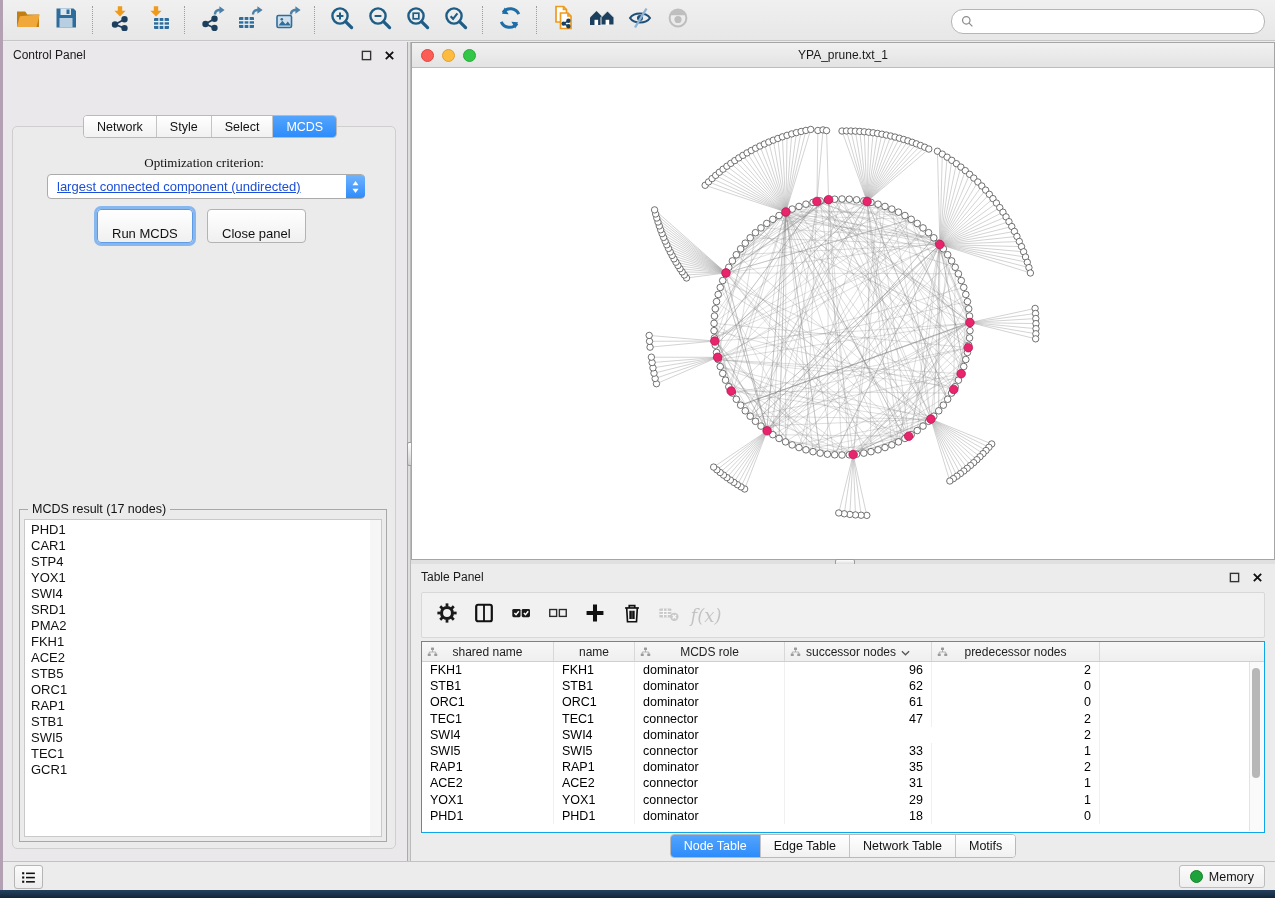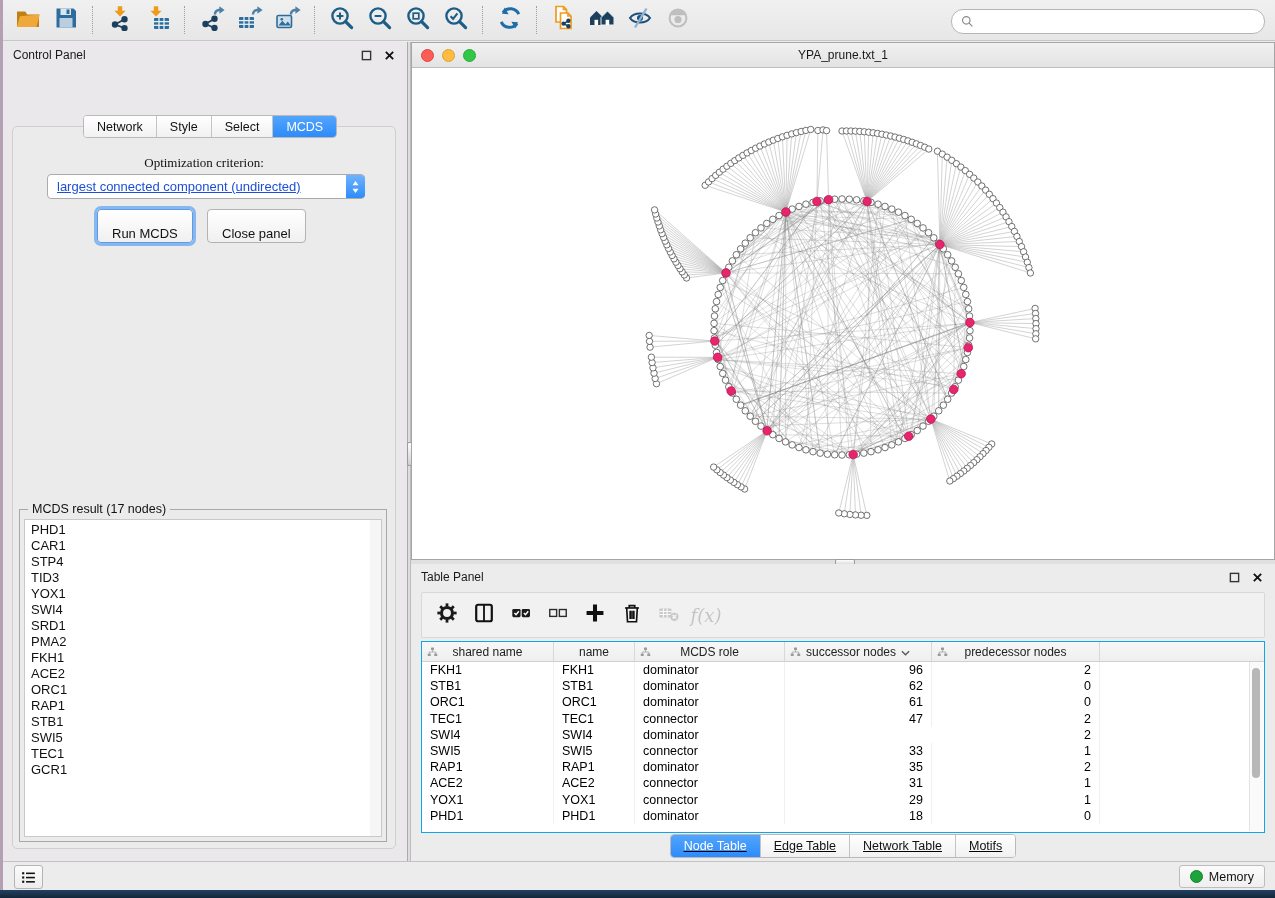--- a/index.html
+++ b/index.html
@@ -67,21 +67,21 @@
   .fx{font-family:"DejaVu Serif",serif;font-style:italic;color:#9f9f9f;font-size:18px;}
   #tp-table{position:absolute;left:10px;right:10px;top:77px;height:192px;background:#fff;border:1px solid #0ea5e9;box-sizing:border-box;overflow:hidden;}
   .thead{display:flex;height:19px;background:linear-gradient(#f7f7f7,#efefef);border-bottom:1px solid #cfcfcf;}
   .th{display:flex;align-items:center;justify-content:center;gap:5px;font-size:12px;color:#222;border-right:1px solid #d8d8d8;box-sizing:border-box;position:relative;}
   .th .hier{position:absolute;left:5px;top:4px;}
   .tr{display:flex;height:16.2px;}
   .td{font-size:12.5px;color:#000;box-sizing:border-box;border-right:1px solid #f0f0f0;padding:0 8px;line-height:16.2px;white-space:nowrap;overflow:hidden;}
   .td.num{text-align:right;}
   #tp-vscroll{position:absolute;right:1px;top:20px;bottom:1px;width:13px;background:#fafafa;border-left:1px solid #e3e3e3;}
   #tp-vscroll .thumb{position:absolute;left:2px;top:6px;width:8px;height:110px;border-radius:4px;background:#b7b7b7;}
-  #tp-tabs{position:absolute;left:0;right:0;top:270px;height:22px;display:flex;justify-content:center;text-decoration:underline;}
+  #tp-tabs{position:absolute;left:0;right:0;top:270px;height:22px;display:flex;justify-content:center;}
   #tp-tabs-inner{display:flex;border:1px solid #b9b9b9;border-radius:4px;overflow:hidden;background:#fff;height:22px;}
 
   
   #status-bar{position:absolute;left:0;right:0;bottom:0;height:28px;background:#ececec;border-top:1px solid #c2c2c2;}
   #sb-list-btn{position:absolute;left:11px;top:3px;width:27px;height:22px;border:1px solid #b5b5b5;border-radius:3px;background:linear-gradient(#fbfbfb,#ededed);display:flex;align-items:center;justify-content:center;}
   #memory-btn{position:absolute;right:10px;top:3px;height:21px;border:1px solid #bdbdbd;border-radius:3px;background:linear-gradient(#fbfbfb,#efefef);display:flex;align-items:center;padding:0 10px;font-size:12.5px;color:#111;gap:6px;}
   #memory-btn .dot{width:11px;height:11px;border-radius:50%;background:#1ea23a;border:1px solid #158328;}
 </style>
 </head>
 <body>
@@ -287,27 +287,27 @@
           </span>
       </div>
       <button class="btn" id="run-mcds">Run MCDS</button>
       <button class="btn" id="close-mcds">Close panel</button>
       <div class="groupbox">
         <span class="legend">MCDS result (17 nodes)</span>
         <div class="result-list">
             <div class="li">PHD1</div>
             <div class="li">CAR1</div>
             <div class="li">STP4</div>
-            <div class="li">TID3</div>
             <div class="li">YOX1</div>
             <div class="li">SWI4</div>
             <div class="li">SRD1</div>
             <div class="li">PMA2</div>
             <div class="li">FKH1</div>
             <div class="li">ACE2</div>
+            <div class="li">STB5</div>
             <div class="li">ORC1</div>
             <div class="li">RAP1</div>
             <div class="li">STB1</div>
             <div class="li">SWI5</div>
             <div class="li">TEC1</div>
             <div class="li">GCR1</div>
           </div>
         <div class="list-scroll"></div>
       </div>
     </div>

